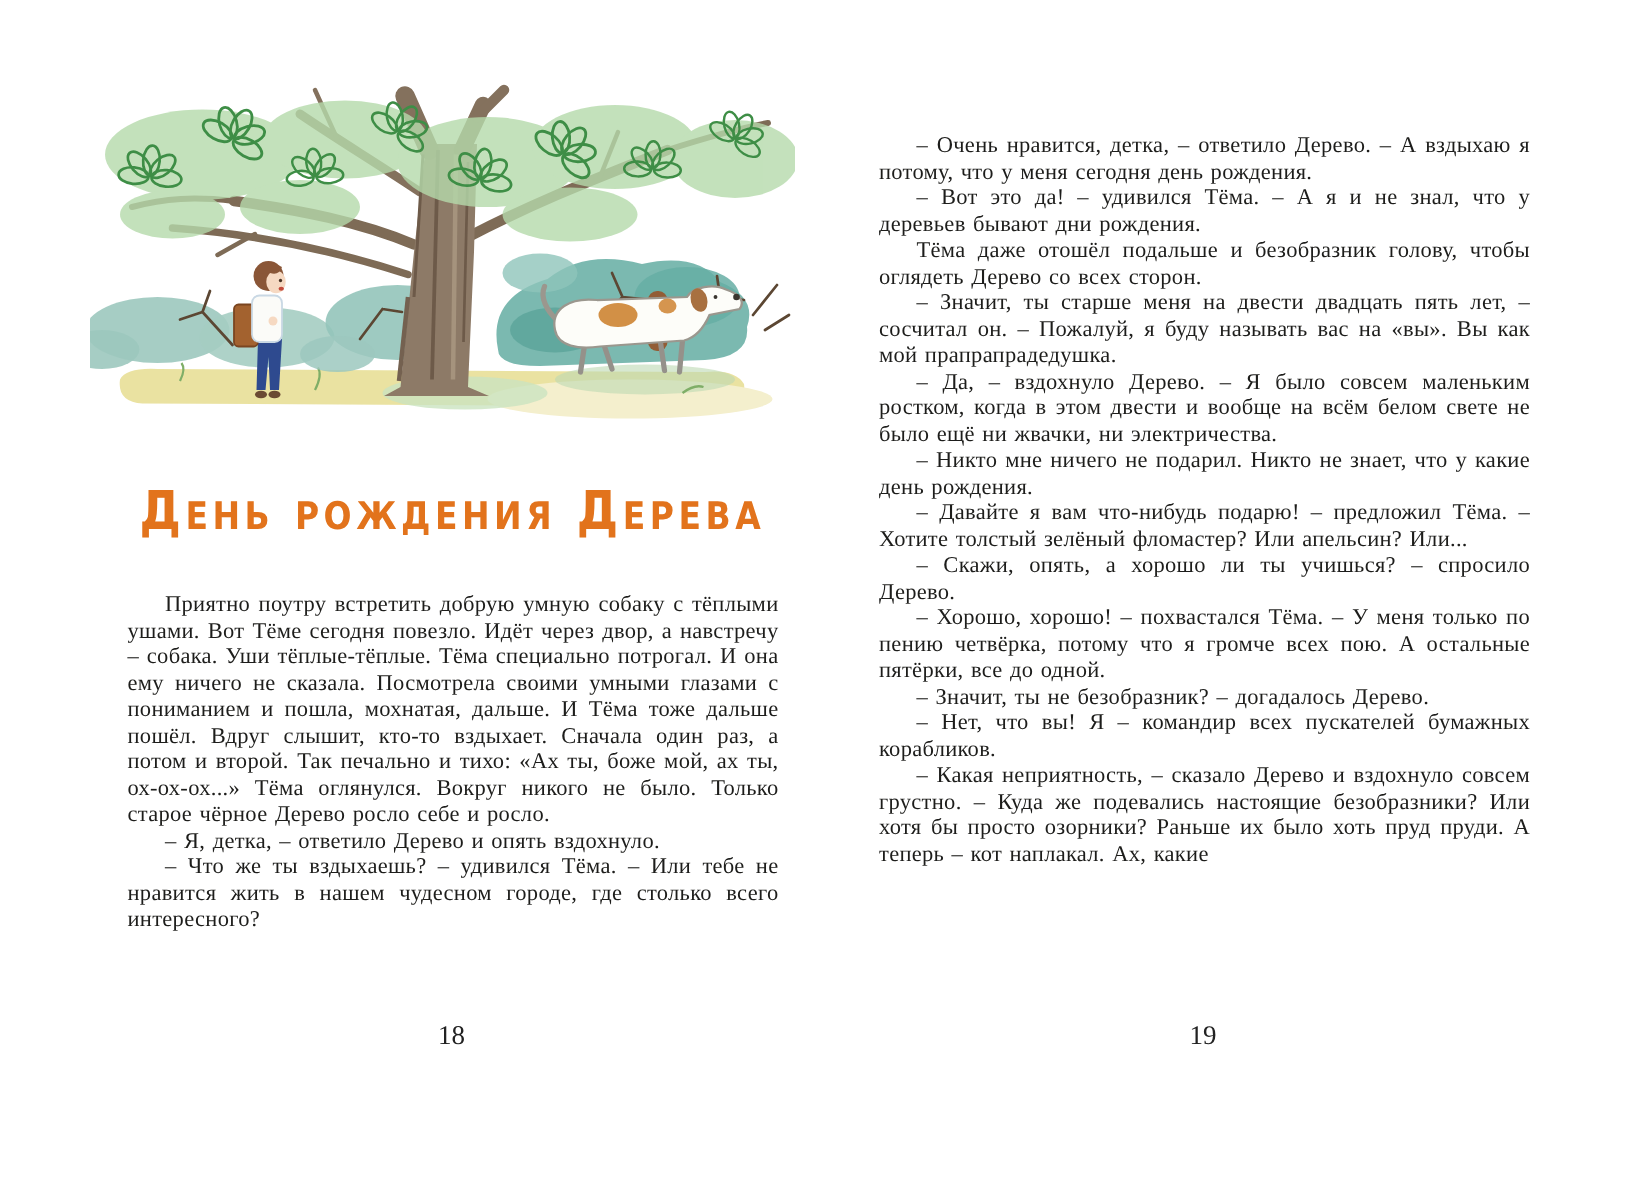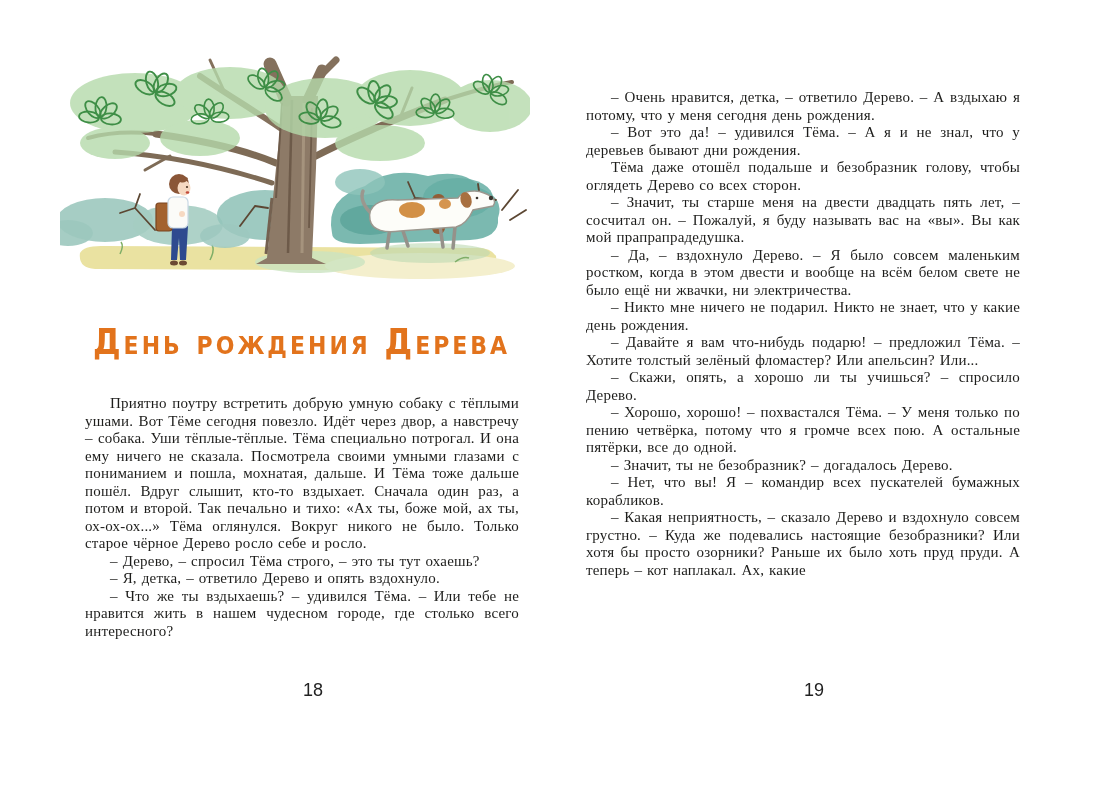--- a/index.html
+++ b/index.html
@@ -44,22 +44,22 @@
     word-spacing: 1px;
   }
   #left-text  { left: 85px;  top: 376px; margin-top: 19px; }
   #right-text { left: 586px; top: 89px;  }
   .para { margin: 0; text-indent: 25px; }
 
   .pageno {
     position: absolute;
     top: 680px;
     width: 44px;
-    text-align: right;
-    font-family: Liberation Sans, sans-serif;
+    text-align: center;
+    font-family: Liberation Serif, serif;
     font-size: 18px;
     color: #222;
   }
   #pageno-left  { left: 279px; }
   #pageno-right { left: 780px; }
 </style>
 </head>
 <body>
 
 <div class="spread">
@@ -181,21 +181,20 @@
         <circle cx="431" cy="150" r="2.2" fill="#3a352f"></circle>
         <circle cx="417" cy="150" r="1.3" fill="#3a352f"></circle>
       </g>
     </svg>
   </div>
 
   <h1 class="chapter-title">День рождения Дерева</h1>
 
   <div id="left-text" class="page-col">
       <p class="para">Приятно поутру встретить добрую умную собаку с тёплыми ушами. Вот Тёме сегодня повезло. Идёт через двор, а навстречу – собака. Уши тёплые-тёплые. Тёма специально потрогал. И она ему ничего не сказала. Посмотрела своими умными глазами с пониманием и пошла, мохнатая, дальше. И Тёма тоже дальше пошёл. Вдруг слышит, кто-то вздыхает. Сначала один раз, а потом и второй. Так печально и тихо: «Ах ты, боже мой, ах ты, ох-ох-ох...» Тёма оглянулся. Вокруг никого не было. Только старое чёрное Дерево росло себе и росло.</p>
-      <p class="para">– Дерево, – спросил Тёма строго, – это ты тут охаешь?</p>
       <p class="para">– Я, детка, – ответило Дерево и опять вздохнуло.</p>
       <p class="para">– Что же ты вздыхаешь? – удивился Тёма. – Или тебе не нравится жить в нашем чудесном городе, где столько всего интересного?</p>
     </div>
   <div id="right-text" class="page-col">
       <p class="para">– Очень нравится, детка, – ответило Дерево. – А вздыхаю я потому, что у меня сегодня день рождения.</p>
       <p class="para">– Вот это да! – удивился Тёма. – А я и не знал, что у деревьев бывают дни рождения.</p>
       <p class="para">Тёма даже отошёл подальше и безобразник голову, чтобы оглядеть Дерево со всех сторон.</p>
       <p class="para">– Значит, ты старше меня на двести двадцать пять лет, – сосчитал он. – Пожалуй, я буду называть вас на «вы». Вы как мой прапрапрадедушка.</p>
       <p class="para">– Да, – вздохнуло Дерево. – Я было совсем маленьким ростком, когда в этом двести и вообще на всём белом свете не было ещё ни жвачки, ни электричества.</p>
       <p class="para">– Никто мне ничего не подарил. Никто не знает, что у какие день рождения.</p>

